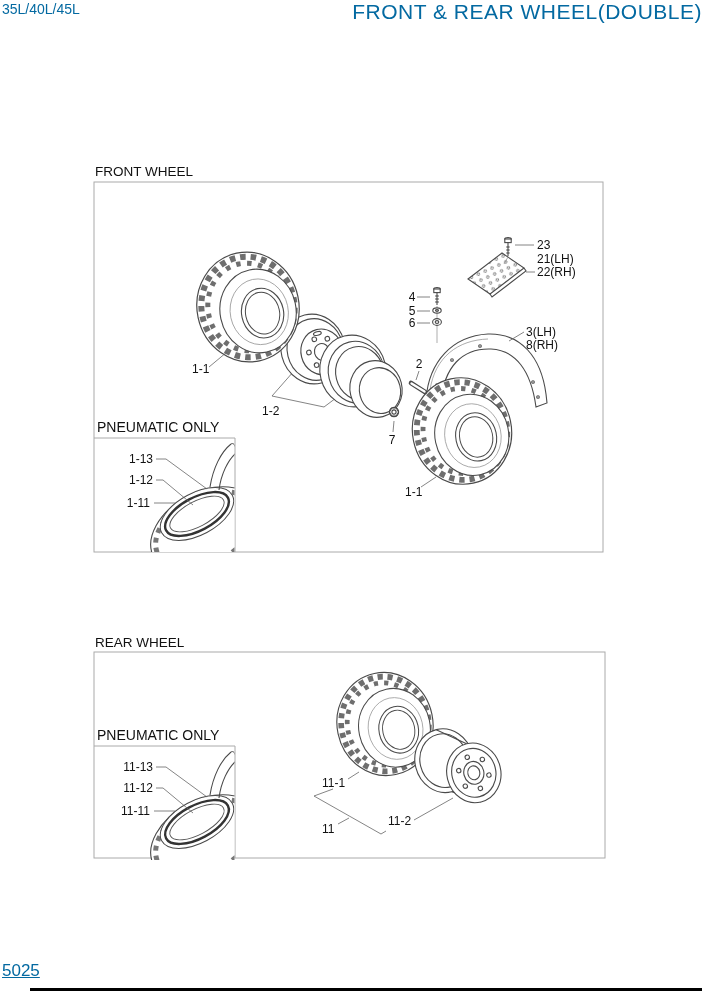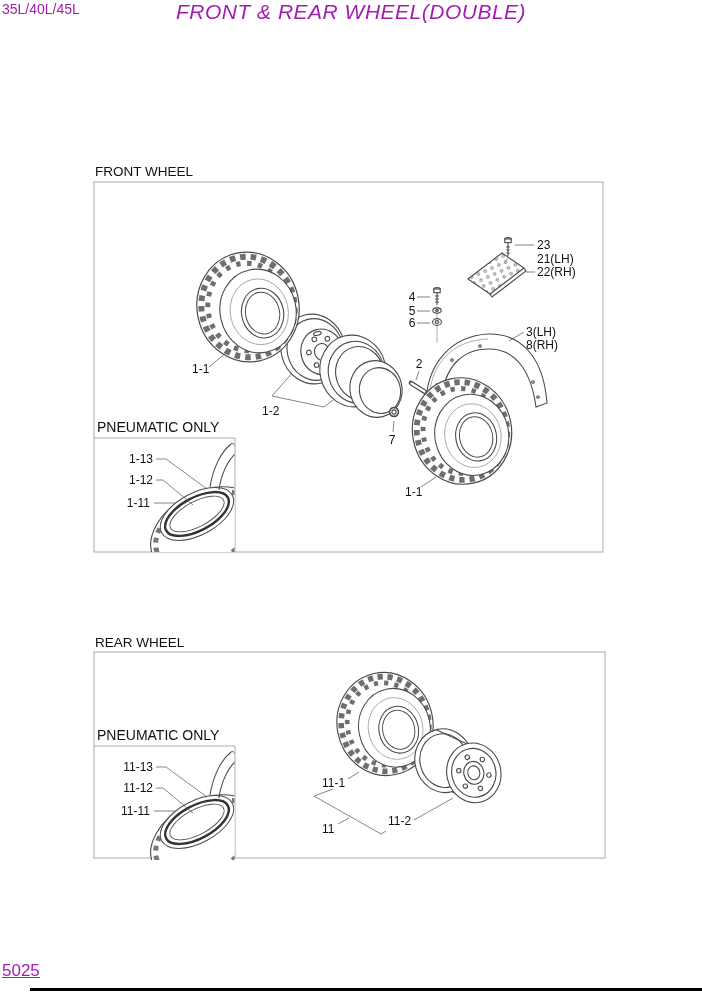--- a/index.html
+++ b/index.html
@@ -1,19 +1,19 @@
 <!DOCTYPE html>
 <html><head>
 <meta charset="utf-8">
 <style>
   html,body{margin:0;padding:0;background:#fff;}
   .page{position:relative;width:702px;height:992px;background:#fff;overflow:hidden;
-        font-family:"Liberation Sans", sans-serif;color:#a21caf;}
+        font-family:"Liberation Sans", sans-serif;color:#0369a1;}
   .model{position:absolute;left:2px;top:1px;font-size:14px;letter-spacing:0px;}
-  .title{position:absolute;left:0;top:0;width:702px;text-align:center;font-size:21px;letter-spacing:0.5px;font-style:italic;}
+  .title{position:absolute;left:0;top:0;width:702px;text-align:right;font-size:21px;letter-spacing:0.5px;}
   .pagenum{position:absolute;left:2px;top:961px;font-size:17px;text-decoration:underline;}
   .footerbar{position:absolute;left:30px;top:988px;width:672px;height:3px;background:#000;}
   svg{position:absolute;left:0;top:0;}
   text{font-family:"Liberation Sans", sans-serif;fill:#111;}
   .lbl{font-size:12px;}
   .hd{font-size:13.5px;}
   .pn{font-size:14px;}
   .part{stroke:#4a4a4a;stroke-width:1.1;fill:none;}
   .partw{stroke:#4a4a4a;stroke-width:1.1;fill:#fff;}
   .thin{stroke:#8a8a8a;stroke-width:0.7;fill:none;}

